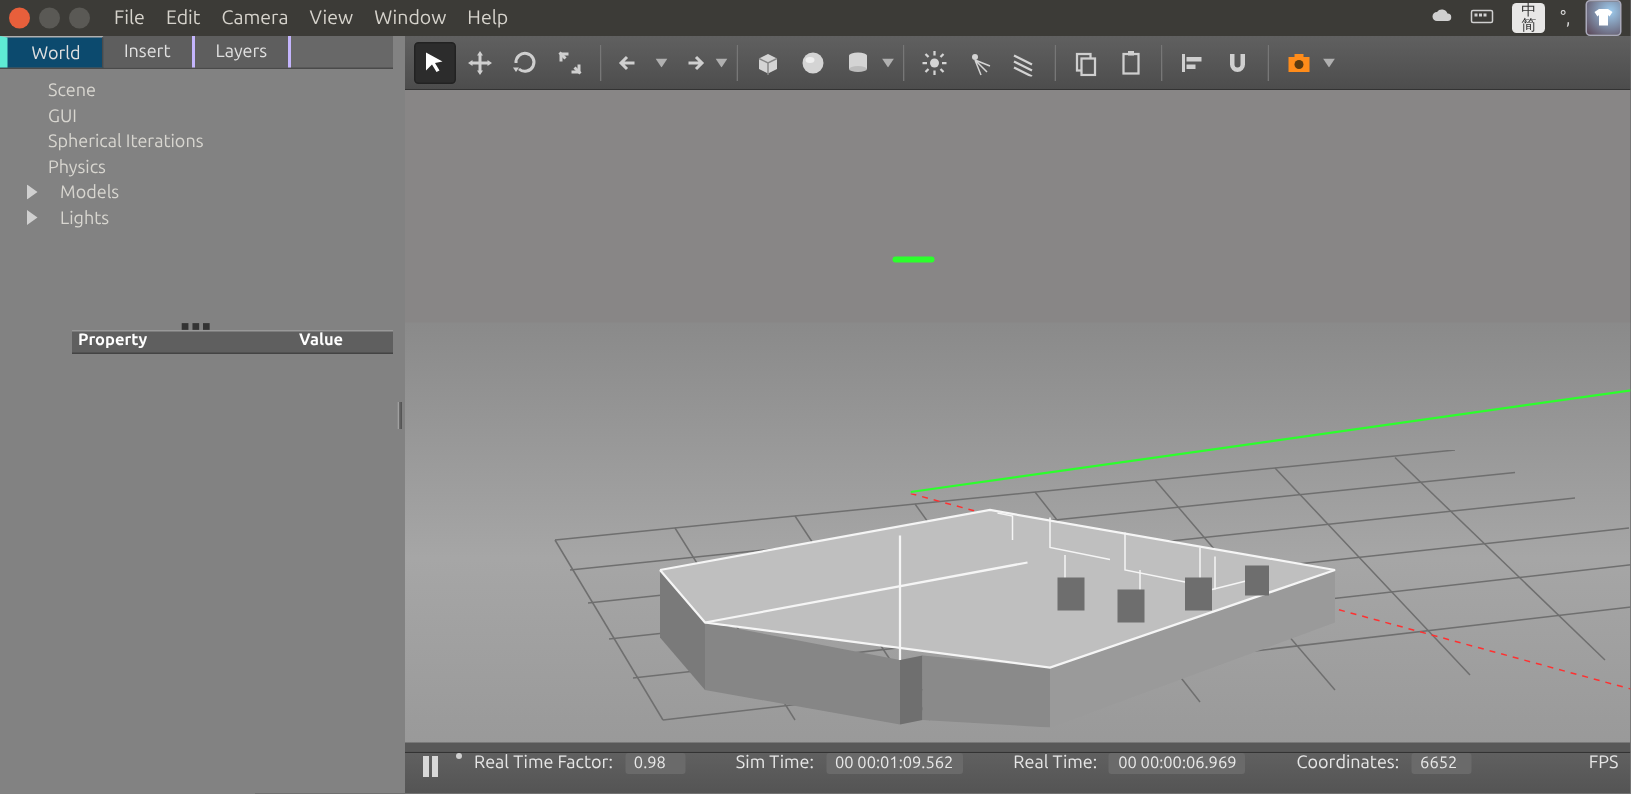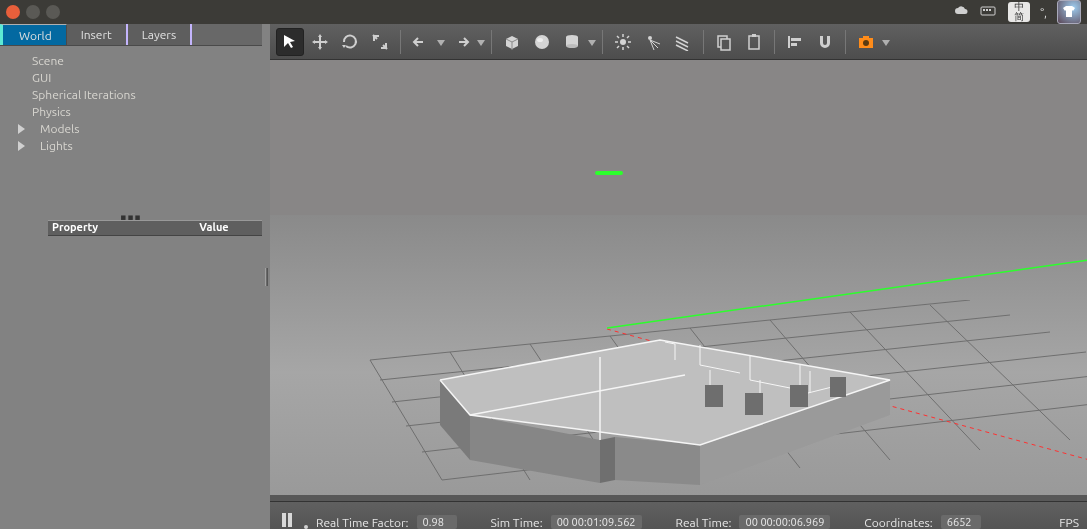--- a/index.html
+++ b/index.html
@@ -13,21 +13,21 @@
   .menuitem { color:#d6d3cc; font-size:13px; }
   .tray { margin-left:auto; display:flex; gap:10px; align-items:center; }
   .trayicon svg { fill:#d0d0d0; }
   .ime { width:22px; height:20px; background:#e8e7e6; border-radius:3px; color:#333; display:flex; flex-direction:column; align-items:center; font-size:10px; line-height:10px; justify-content:center; margin-left:2px;}
   .shirt { width:24px; height:24px; background:radial-gradient(circle at 70% 30%,#9eccee,#5a4555); border-radius:3px; border:1px solid #aab; display:flex; align-items:center; justify-content:center;}
   
   .main { position:absolute; top:24px; left:0; right:0; bottom:0; display:flex; background:#828282; }
   .sidebar { width:262px; background:#828282; display:flex; flex-direction:column; }
   .tabrow { height:22px; display:flex; background:#686868; border-bottom:1px solid #4a4a4a; }
   .tab { padding:3px 14px; color:#e0e0e0; font-size:12px; border-right:2px solid #c4b5fd; display:flex; align-items:center; }
-  .tab.active { background:#0369a1; border-top:1px solid #b0b0b0; border-left:3px solid #5eead4; border-right:1px solid #4a4a4a;padding-left:16px; }
+  .tab.active { background:#0c4a6e; border-top:1px solid #b0b0b0; border-left:5px solid #5eead4; border-right:1px solid #4a4a4a;padding-left:16px; }
   .tab:not(.active){ background:#5e5e5e; }
   .treeview { flex:0 0 auto; padding:6px 0 0 0; font-size:12px; color:#d8d6d0; }
   .treerow { padding:2px 8px 2px 32px; position:relative; }
   .treerow.exp { padding-left:40px;}
   .tritog { position:absolute; left:18px; top:3px; }
   .tritog svg { fill:#d0d0d0; }
   .proppanel { margin-top:60px; }
   .propheader { background:#5f5f5f; height:16px; display:flex; color:#fff; font-weight:bold; font-size:11px; border-top:1px solid #999; border-bottom:1px solid #444;margin-left:48px;}
   .propheader .pcol { flex:0 0 118px; padding-left:4px;}
   .propheader .vcol { flex:1; text-align:center; }
@@ -48,34 +48,42 @@
   .sky { position:absolute; left:0; right:0; top:0; height:170px; background:#888686; }
   .ground { position:absolute; left:0; right:0; top:155px; bottom:0; background:linear-gradient(#8a8a8a,#a6a6a6,#969696); }
   .zaxis { left:337px; top:0; width:2px; height:269px; background:#2e2bd8; }
   .zknob { position:absolute; left:325px; top:111px; width:28px; height:4px; background:#2cff2c; border-radius:2px;}
   .xaxis { position:absolute; left:337px; top:269px; width:780px; height:220px; }
   .yaxis { position:absolute; left:337px; top:110px; width:780px; height:180px; }
   .grid { position:absolute; left:60px; top:240px; width:780px; height:240px; }
   .building { position:absolute; left:130px; top:225px; width:520px; height:200px; }
   .vportbottomdark { position:absolute; left:0; right:0; bottom:28px; height:6px; background:#585858; }
   
-  .statusbar { position:absolute; left:0; right:0; bottom:0; height:28px; background:linear-gradient(#606060,#545454); display:flex; align-items:flex-end; padding:0 8px; gap:8px; border-top:1px solid #333; }
+  .statusbar { position:absolute; left:0; right:0; bottom:0; height:28px; background:linear-gradient(#606060,#545454); display:flex; align-items:flex-start; padding:0 8px; gap:8px; border-top:1px solid #333; }
   .pausebtn { width:18px; height:18px; display:flex; justify-content:center; align-items:center;}
   .pausebtn .bar { width:4px; height:14px; background:#d8d8d8; margin:0 1px; }
   .dot { width:4px; height:4px; background:#d0d0d0; border-radius:50%; }
   .slabel { color:#e6e6e6; font-size:12px; }
   .sval { background:#6a6a6a; color:#e8e8e8; padding:1px 6px; border-radius:2px; font-size:11px; min-width:40px; }
 </style>
 </head>
 <body>
 
 <div class="titlebar">
   <span class="winbtn close"></span>
   <span class="winbtn minmax"></span>
   <span class="winbtn minmax"></span>
+  <div class="menubar">
+    <span class="menuitem">File</span>
+    <span class="menuitem">Edit</span>
+    <span class="menuitem">Camera</span>
+    <span class="menuitem">View</span>
+    <span class="menuitem">Window</span>
+    <span class="menuitem">Help</span>
+  </div>
   <div class="tray">
     <span class="trayicon">
       <svg width="16" height="12">
           <path d="M4 9a3 3 0 010-6 4 4 0 017 1 2.5 2.5 0 010 5z"></path>
         </svg>
     </span>
     <span class="trayicon">
       <svg width="16" height="12">
           <rect x="1" y="2" width="14" height="8" rx="1" fill="none" stroke="#d0d0d0"></rect>
           <rect x="3" y="4" width="2" height="2" fill="#d0d0d0"></rect>

